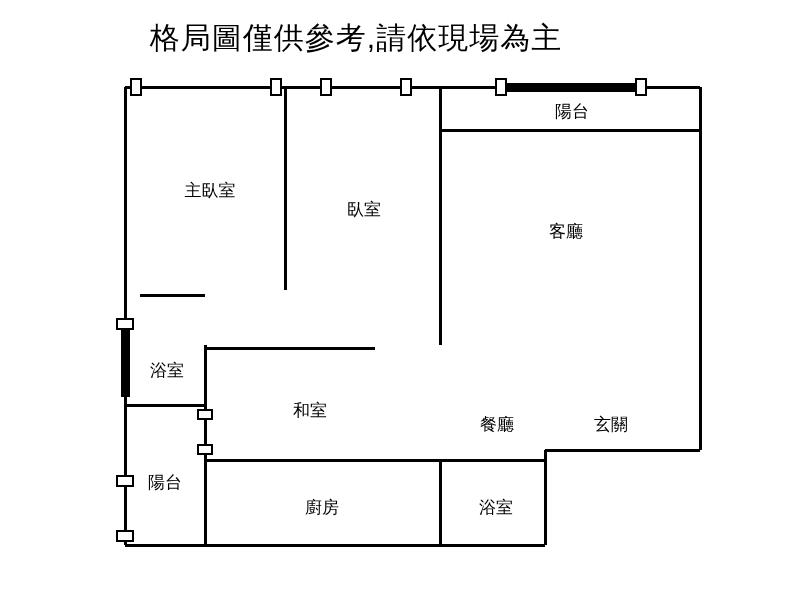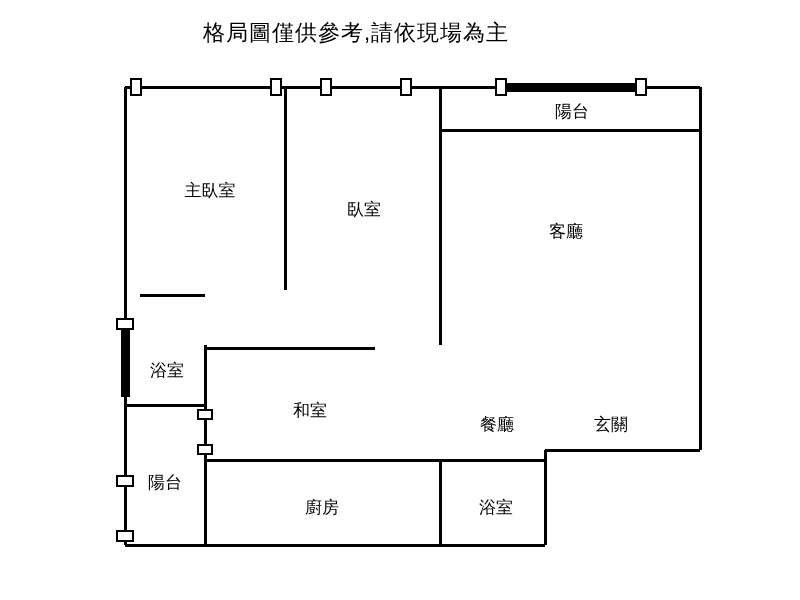--- a/index.html
+++ b/index.html
@@ -16,21 +16,21 @@
     width: 800px;
     height: 600px;
     background: #ffffff;
   }
   .title {
     position: absolute;
     top: 18px;
     left: 0;
     width: 712px;
     text-align: center;
-    font-size: 22px;
+    font-size: 30px;
     font-weight: 500;
     color: #000000;
     letter-spacing: 1px;
   }
   svg.plan {
     position: absolute;
     top: 0;
     left: 0;
   }
   .room-label {

